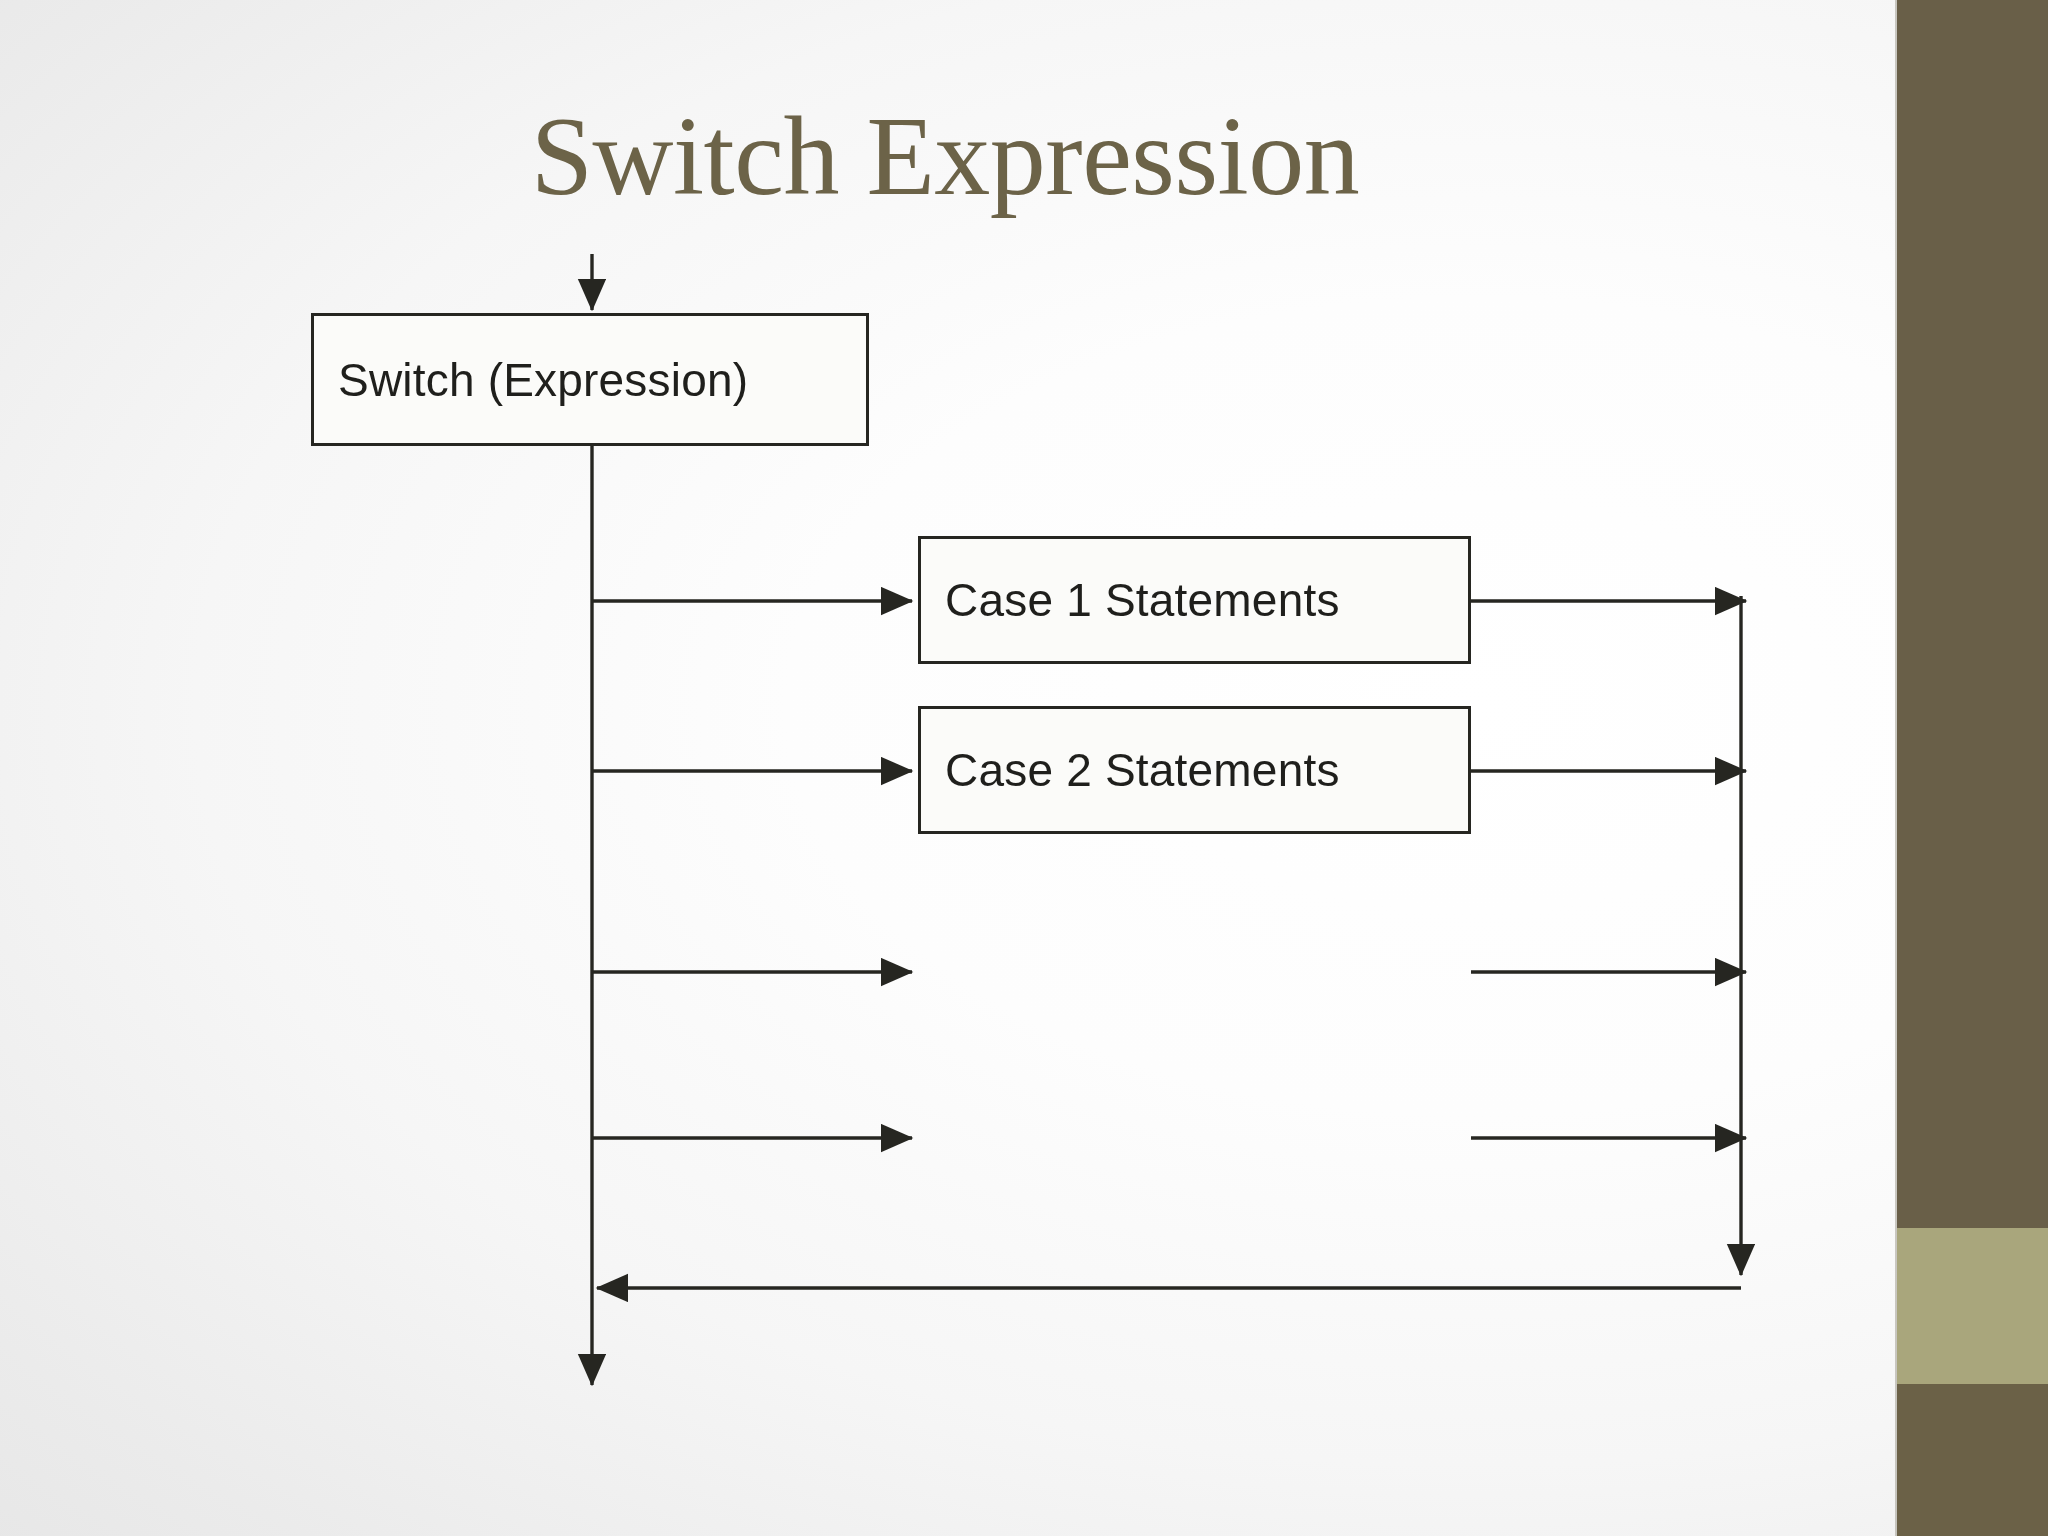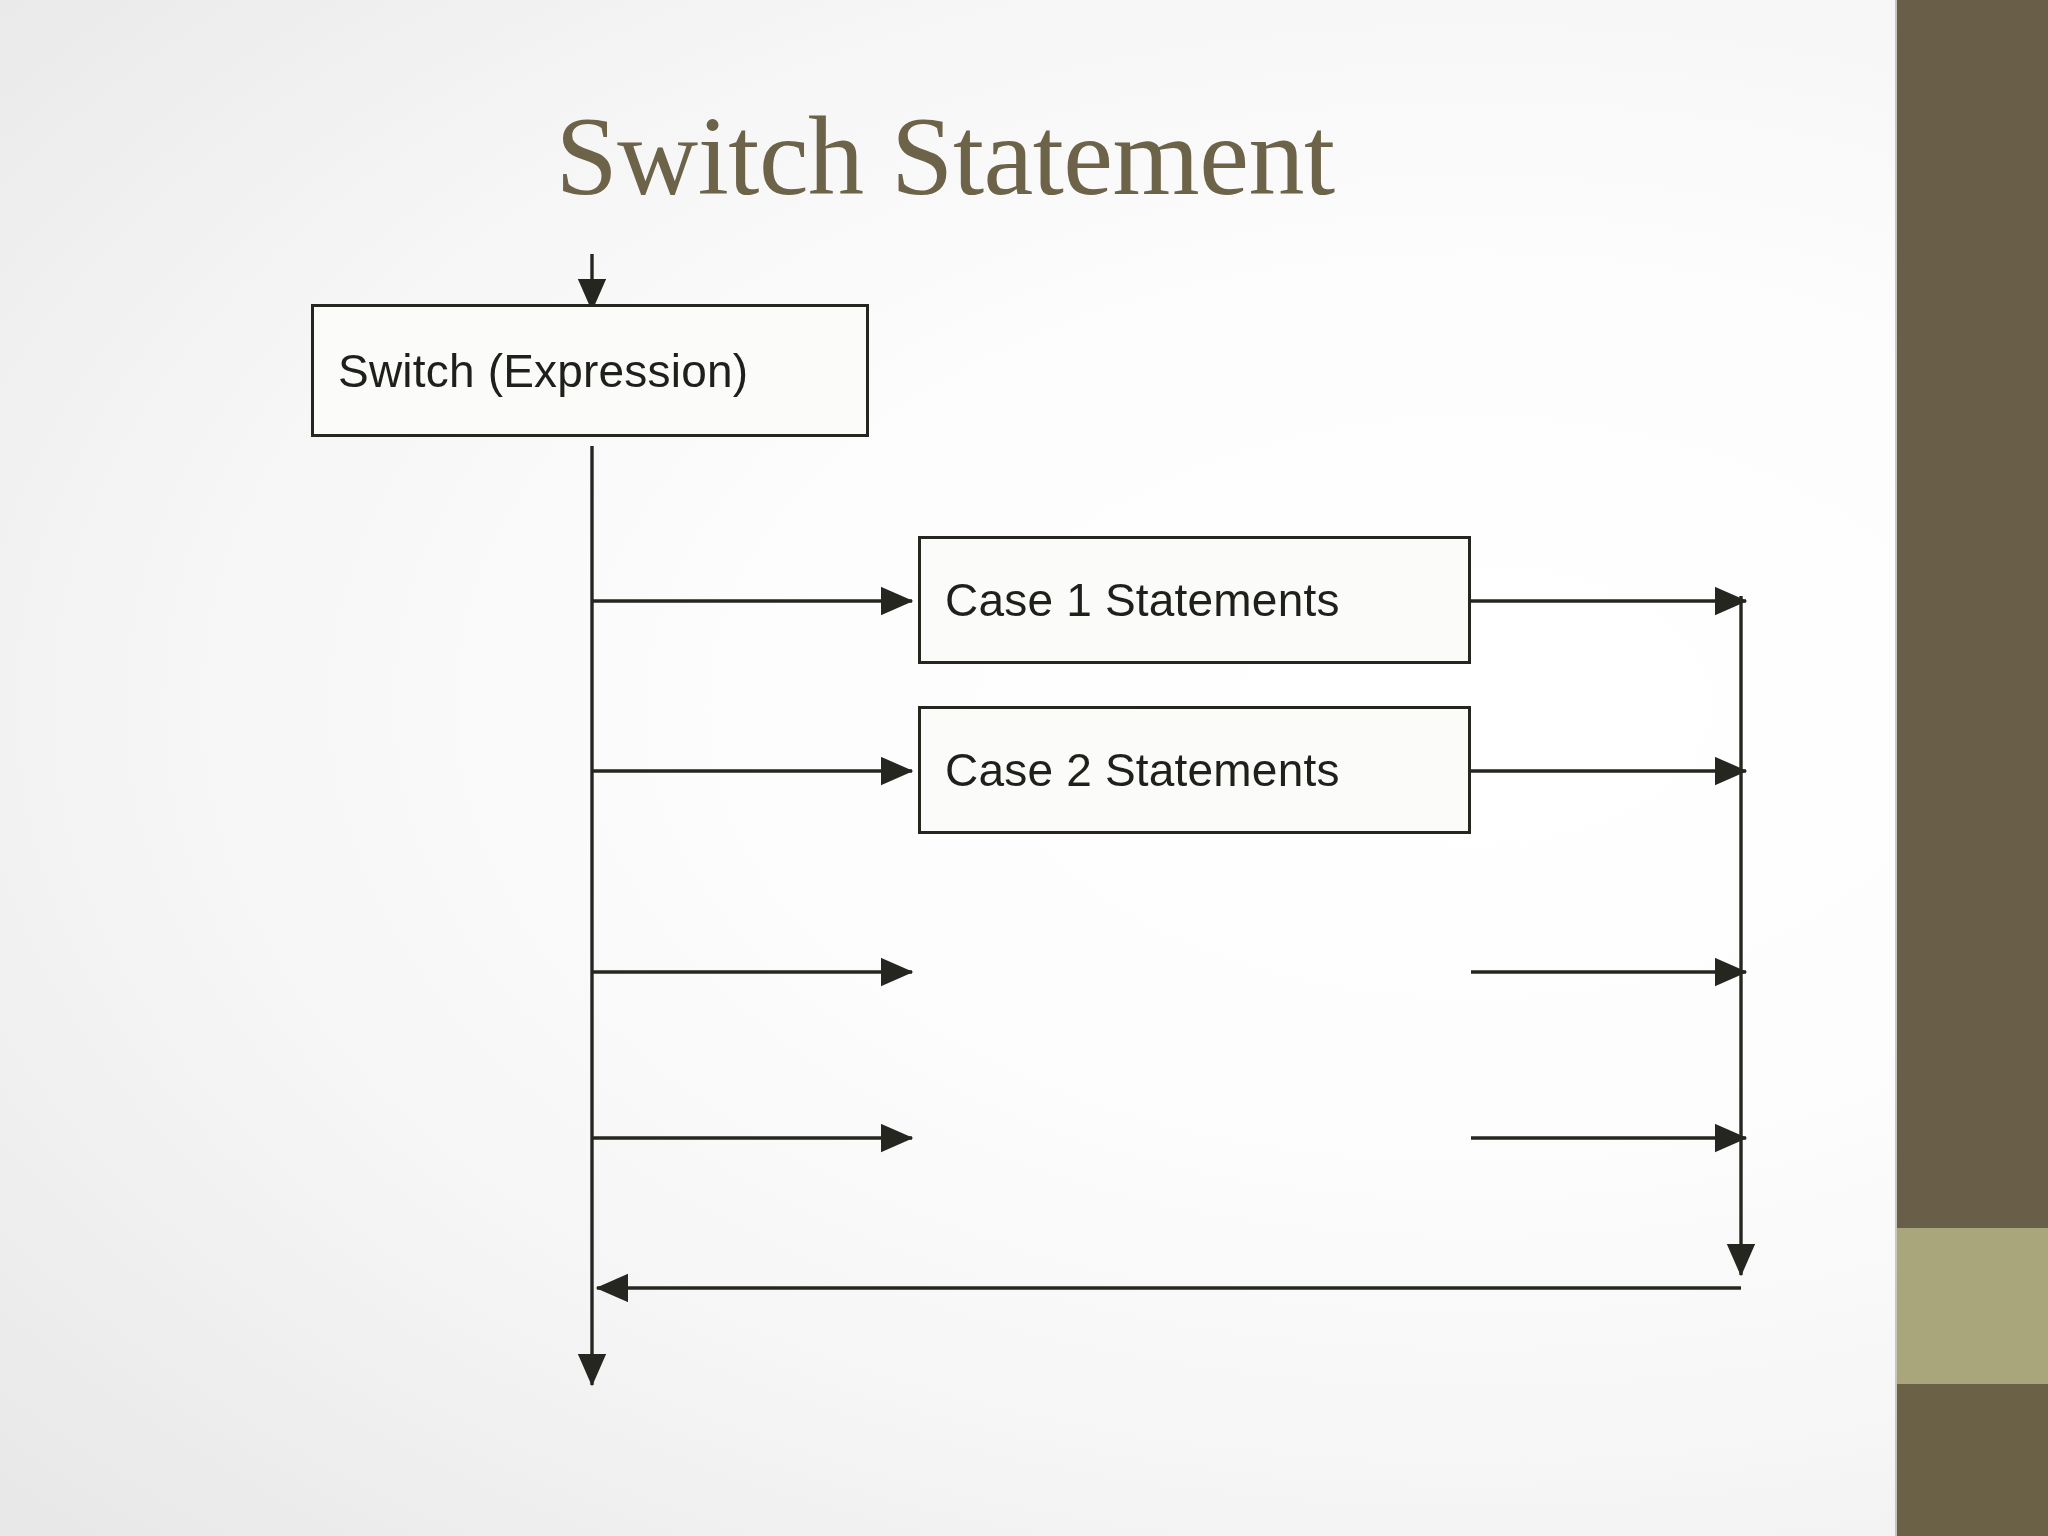--- a/index.html
+++ b/index.html
@@ -58,21 +58,21 @@
     background: #FBFBF9;
     display: flex;
     align-items: center;
     padding-left: 24px;
     font-family: "Liberation Sans", "DejaVu Sans", sans-serif;
     font-size: 46px;
     color: #1f1f1c;
     letter-spacing: 0.2px;
   }
   .node-switch {
-    left: 311px; top: 304px; width: 558px; height: 133px;
+    left: 311px; top: 313px; width: 558px; height: 133px;
   }
   .node-case {
     left: 918px; width: 553px; height: 128px; text-align: right;
   }
   .node-case-1 { top: 536px; }
   .node-case-2 { top: 706px; }
   .node-case-3 { top: 907px; }
   .node-case-4 { top: 1072px; }
 
   
@@ -87,21 +87,21 @@
 
 <div id="slide">
 
   <div class="sidebar">
     <div class="sidebar-edge"></div>
     <div class="band band-dark-top"></div>
     <div class="band band-light"></div>
     <div class="band band-dark-bot"></div>
   </div>
 
-  <div class="slide-title">Switch Statement</div>
+  <div class="slide-title">Switch Expression</div>
 
   <svg class="wires" viewBox="0 0 2048 1536">
     <defs>
       <marker id="ah" markerWidth="11" markerHeight="11" refX="9.2" refY="4.2" orient="auto" markerUnits="strokeWidth">
         <path d="M0,0 L9.6,4.2 L0,8.4 z" fill="#262621"></path>
       </marker>
     </defs>
     <g stroke="#262621" stroke-width="3.4" fill="none">
 
       <line x1="592" y1="254" x2="592" y2="310" marker-end="url(#ah)"></line>

